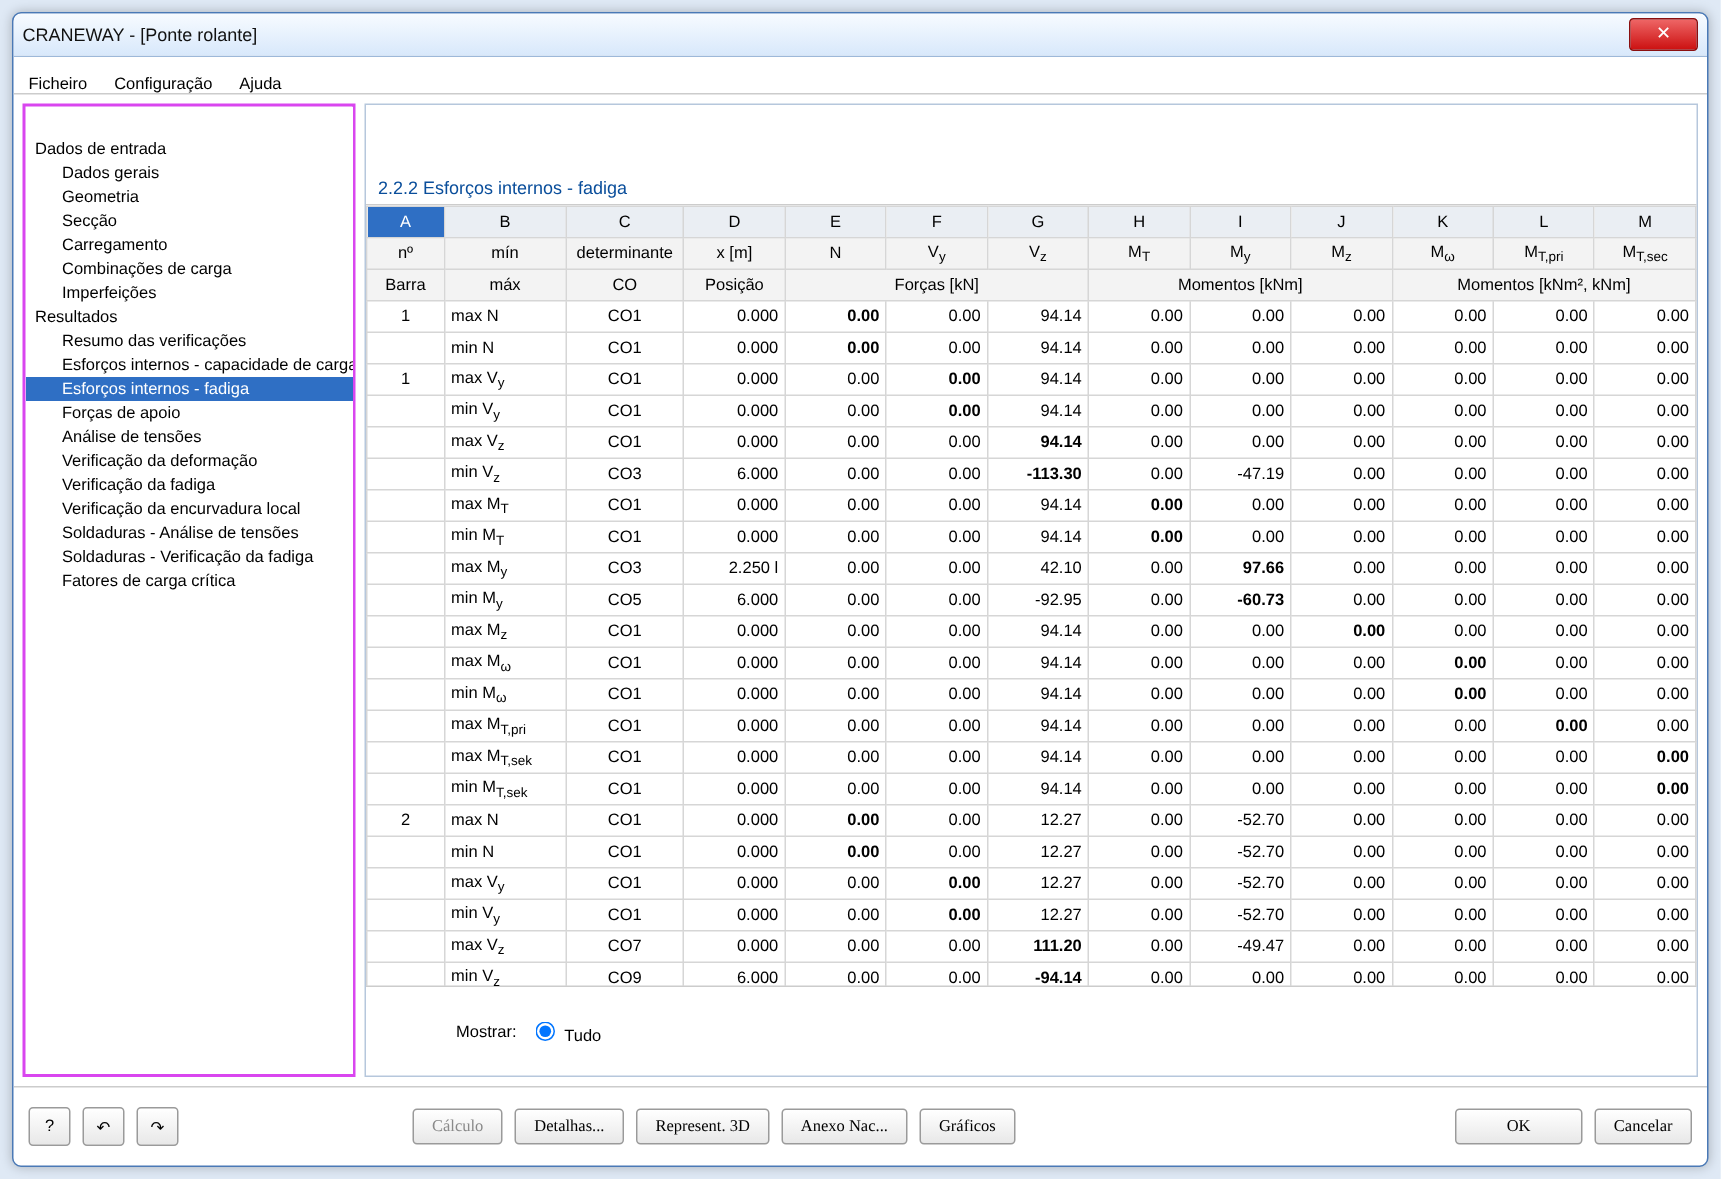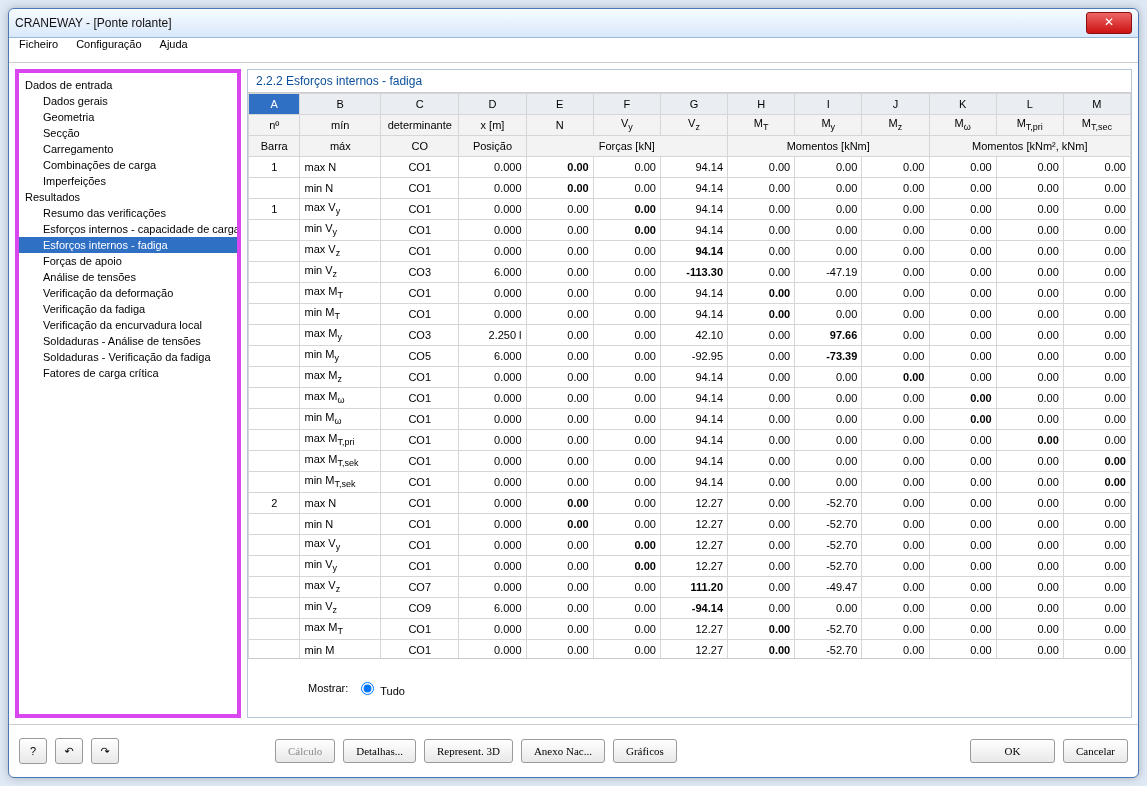--- a/index.html
+++ b/index.html
@@ -3,29 +3,29 @@
 <meta charset="utf-8">
 <style>
   html,body{margin:0;height:100%;font:11px "Segoe UI",Tahoma,sans-serif;background:#dfe9f5;color:#000;}
   .win{position:absolute;inset:8px;border:1px solid #4a79b6;border-radius:6px;background:#fff;
        box-shadow:0 0 8px rgba(0,0,0,.25);display:flex;flex-direction:column;overflow:hidden;}
   .title{height:28px;background:linear-gradient(#f7fbff,#d8e8fb);display:flex;align-items:center;
          padding:0 6px;border-bottom:1px solid #9db8d9;border-radius:6px 6px 0 0;font-size:12px;color:#111;}
   .title .t{flex:1;}
   .close{width:44px;height:20px;border-radius:3px;background:linear-gradient(#e66,#c11);
          border:1px solid #8a0f0f;color:#fff;text-align:center;line-height:18px;font-size:12px;}
-  .menu{height:24px;display:flex;align-items:flex-start;gap:18px;padding:0 10px;border-bottom:1px solid #ccc;}
+  .menu{height:24px;display:flex;align-items:flex-end;gap:18px;padding:0 10px;border-bottom:1px solid #ccc;}
   .menu span{cursor:default;}
   .client{flex:1;display:flex;padding:6px;gap:6px;min-height:0;}
-  .tree{width:218px;border:4px solid #d946ef;background:#fff;overflow:auto;padding:4px 0;}
+  .tree{width:218px;border:2px solid #d946ef;background:#fff;overflow:auto;padding:20px 0;}
   .tree .hd{padding:2px 6px;font-weight:400;}
   .tree .it{padding:2px 6px 2px 24px;white-space:nowrap;}
   .tree .sel{background:#2f6fc4;color:#fff;}
   .main{flex:1;border:1px solid #b6c7dc;display:flex;flex-direction:column;min-width:0;}
-  .panelTitle{padding:4px 8px;font-size:12px;color:#0a4e9b;}
+  .panelTitle{padding:4px 8px;font-size:12px;color:#0a4e9b;margin-top:44px;}
   .grid{flex:1;overflow:auto;border-top:1px solid #ccc;border-bottom:1px solid #ccc;}
   table{border-collapse:collapse;width:100%;table-layout:fixed;font-size:11px;}
   th,td{border:1px solid #d6d6d6;padding:2px 4px;height:16px;white-space:nowrap;overflow:hidden;}
   th{background:#f3f3f3;font-weight:400;text-align:center;}
   .letters th{background:#eaeef3;}
   .letters th.active{background:#2f6fc4;color:#fff;}
   td.num{text-align:right;}
   td.lbl{text-align:center;}
   td.bold{font-weight:700;}
   .showRow{padding:20px 60px;display:flex;align-items:center;gap:8px;}
@@ -277,21 +277,21 @@
               </tr>
               <tr>
                 <td class="lbl"></td>
                 <td>min M<sub>y</sub></td>
                 <td class="lbl">CO5</td>
                 <td class="num">6.000</td>
                 <td class="num">0.00</td>
                 <td class="num">0.00</td>
                 <td class="num">-92.95</td>
                 <td class="num">0.00</td>
-                <td class="num bold">-73.39</td>
+                <td class="num bold">-60.73</td>
                 <td class="num">0.00</td>
                 <td class="num">0.00</td>
                 <td class="num">0.00</td>
                 <td class="num">0.00</td>
               </tr>
               <tr>
                 <td class="lbl"></td>
                 <td>max M<sub>z</sub></td>
                 <td class="lbl">CO1</td>
                 <td class="num">0.000</td>

